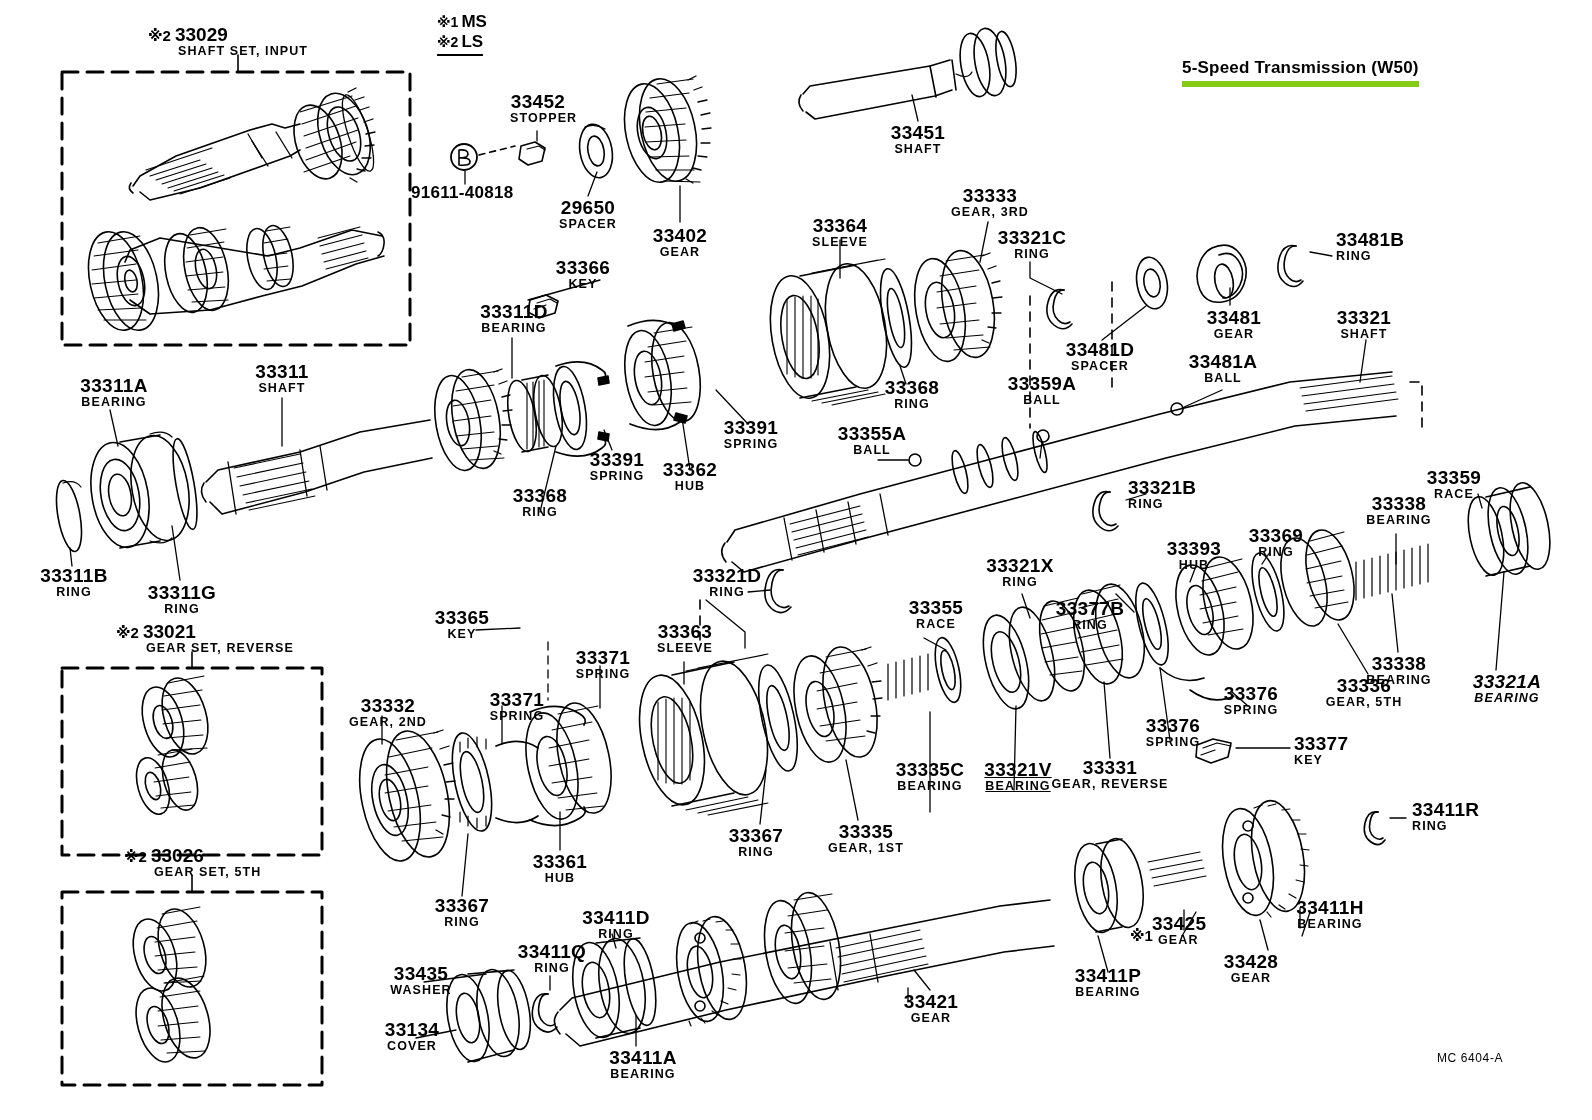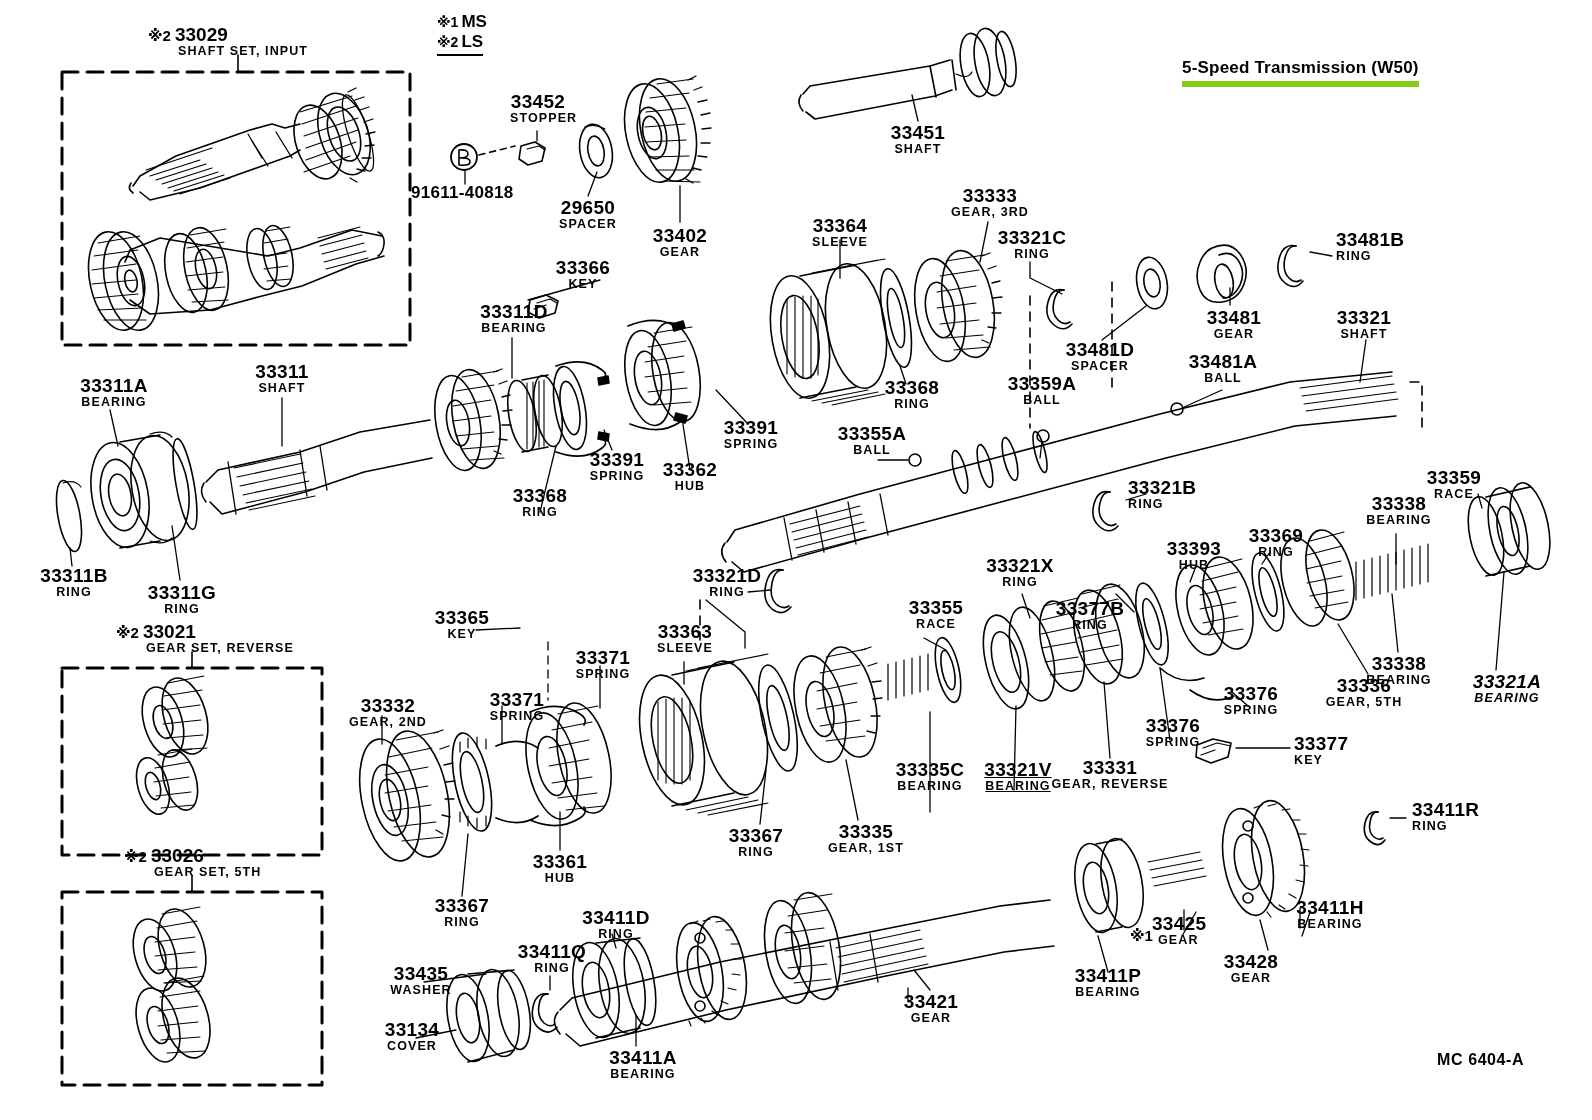--- a/index.html
+++ b/index.html
@@ -26,21 +26,21 @@
   #legend{position:absolute;left:437px;top:12px;line-height:1.18;}
   #legend div{font-size:17px;font-weight:700;white-space:nowrap;}
   #legend .mk{font-size:14px;margin-right:3px;}
   #legend .ul{border-bottom:2.5px solid #000;display:inline-block;padding-bottom:2px;}
 
   
   #title{position:absolute;left:1182px;top:58px;font-size:17px;font-weight:700;
          letter-spacing:.2px;border-bottom:6px solid #84cc16;padding-bottom:3px;white-space:nowrap;}
 
   
-  #mccode{position:absolute;left:1437px;top:1051px;font-size:16px;font-weight:700;
+  #mccode{position:absolute;left:1437px;top:1051px;font-size:12px;font-weight:400;
           letter-spacing:.6px;white-space:nowrap;text-align:center;}
 
   
   .mkinline{position:absolute;font-size:15px;font-weight:700;white-space:nowrap;}
 
   
   .boltref{position:absolute;white-space:nowrap;text-align:center;}
   .boltref .bnum{font-size:17px;font-weight:700;letter-spacing:.3px;}
 
   svg{position:absolute;left:0;top:0;width:1592px;height:1120px;pointer-events:none;}

